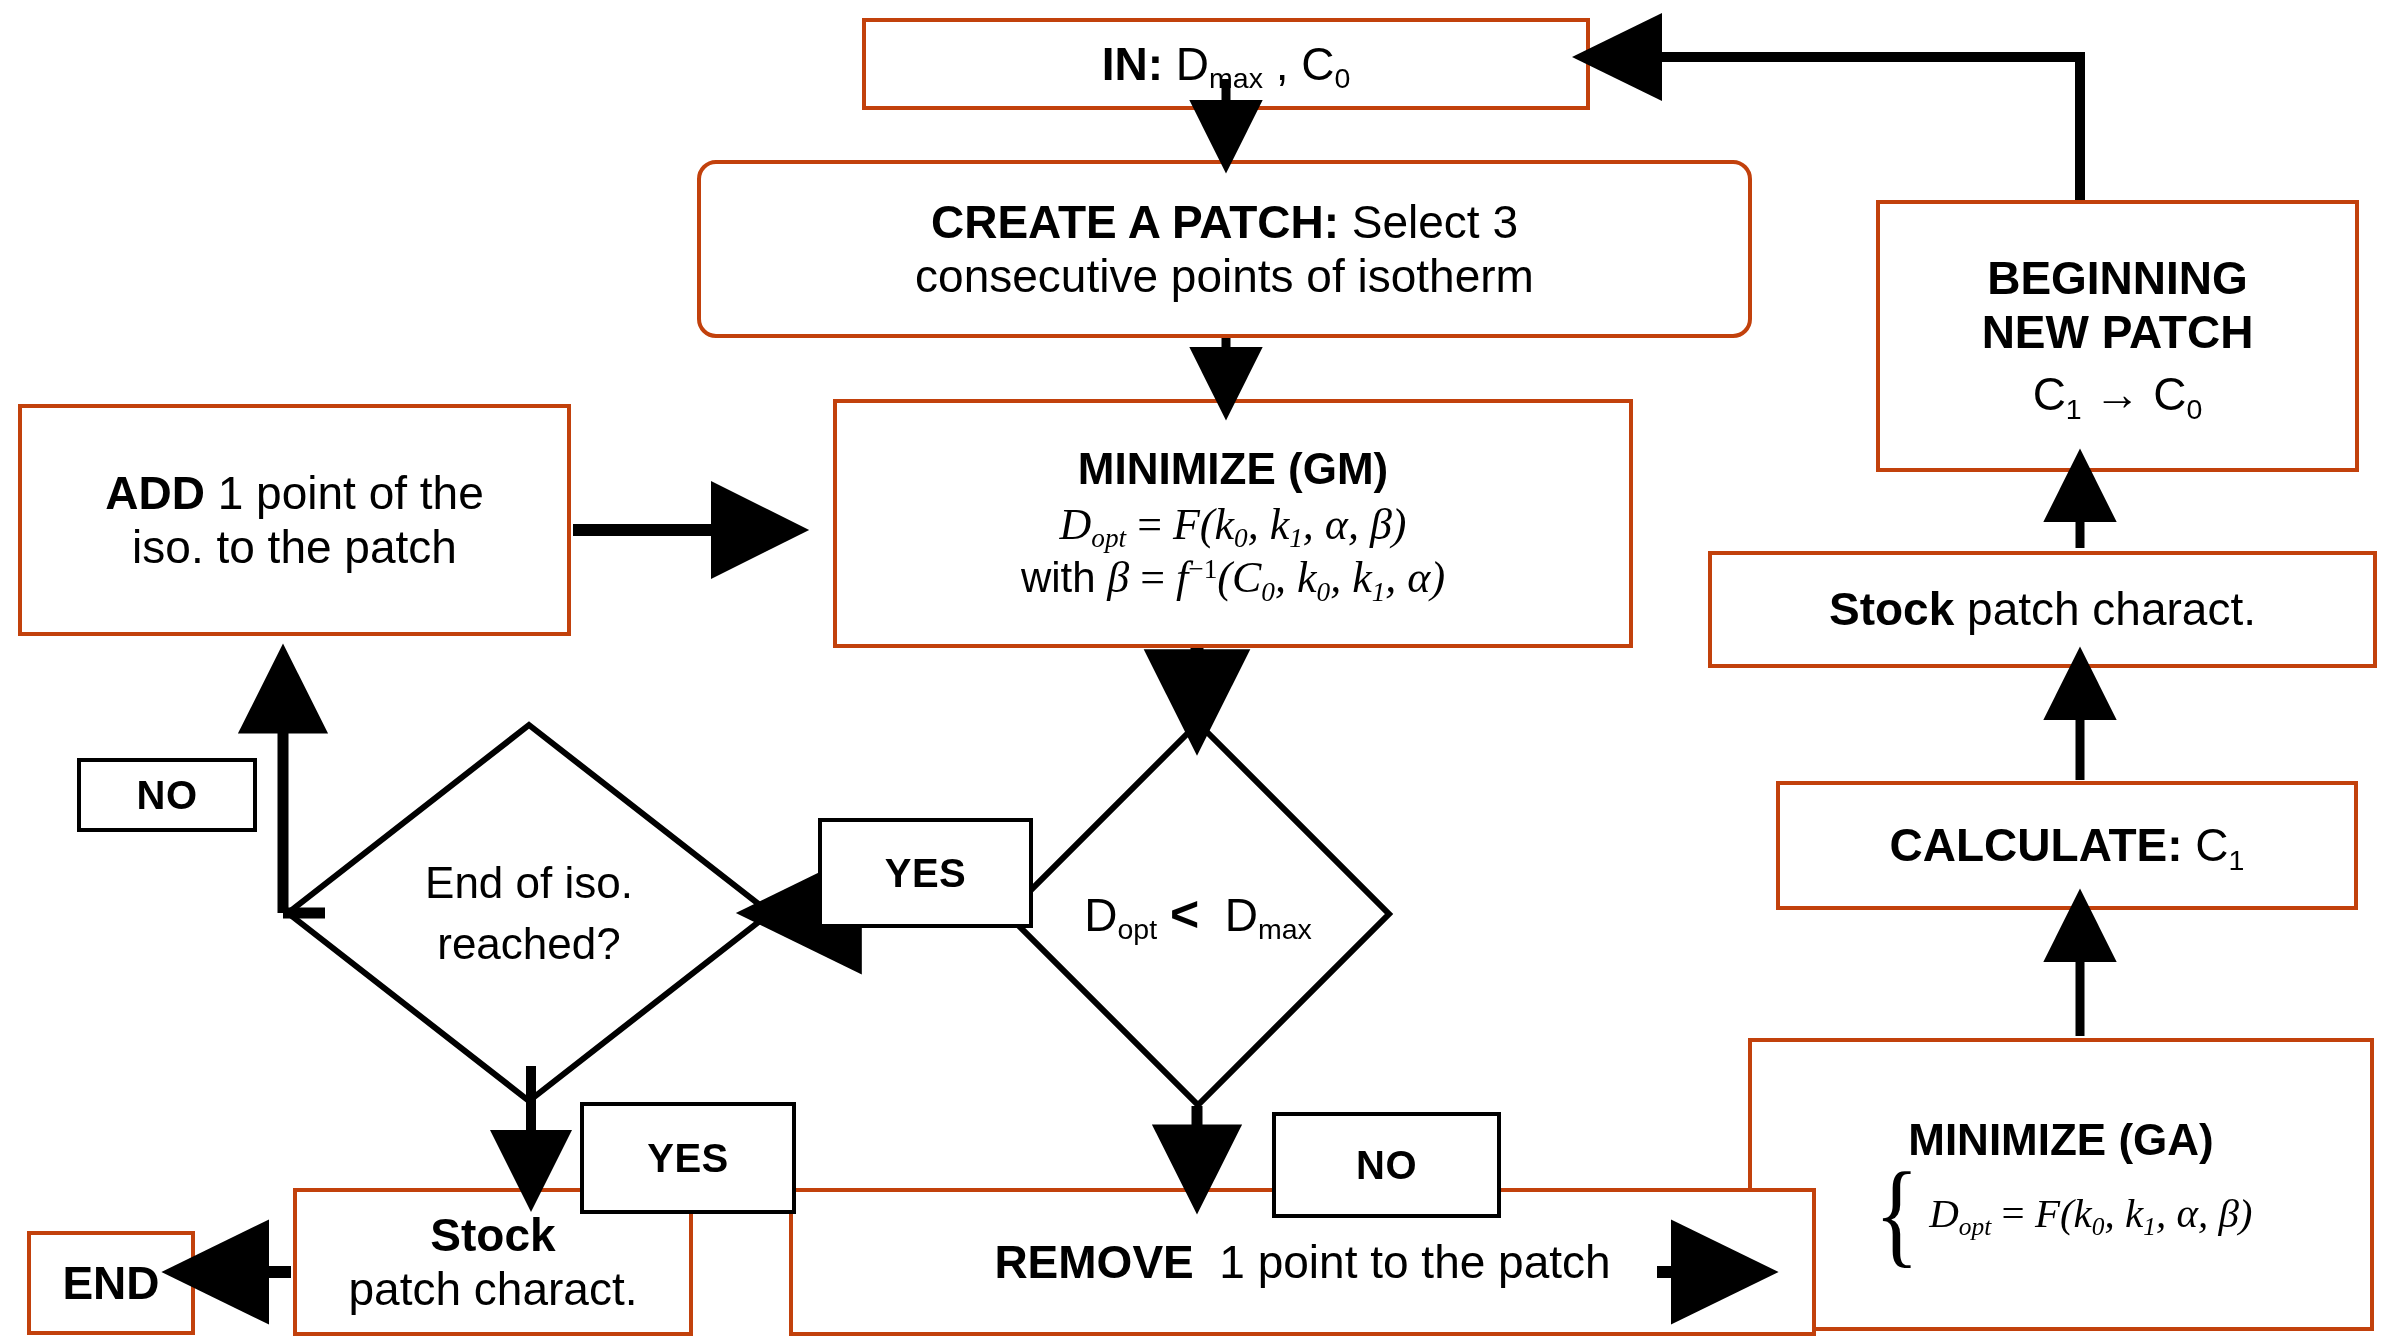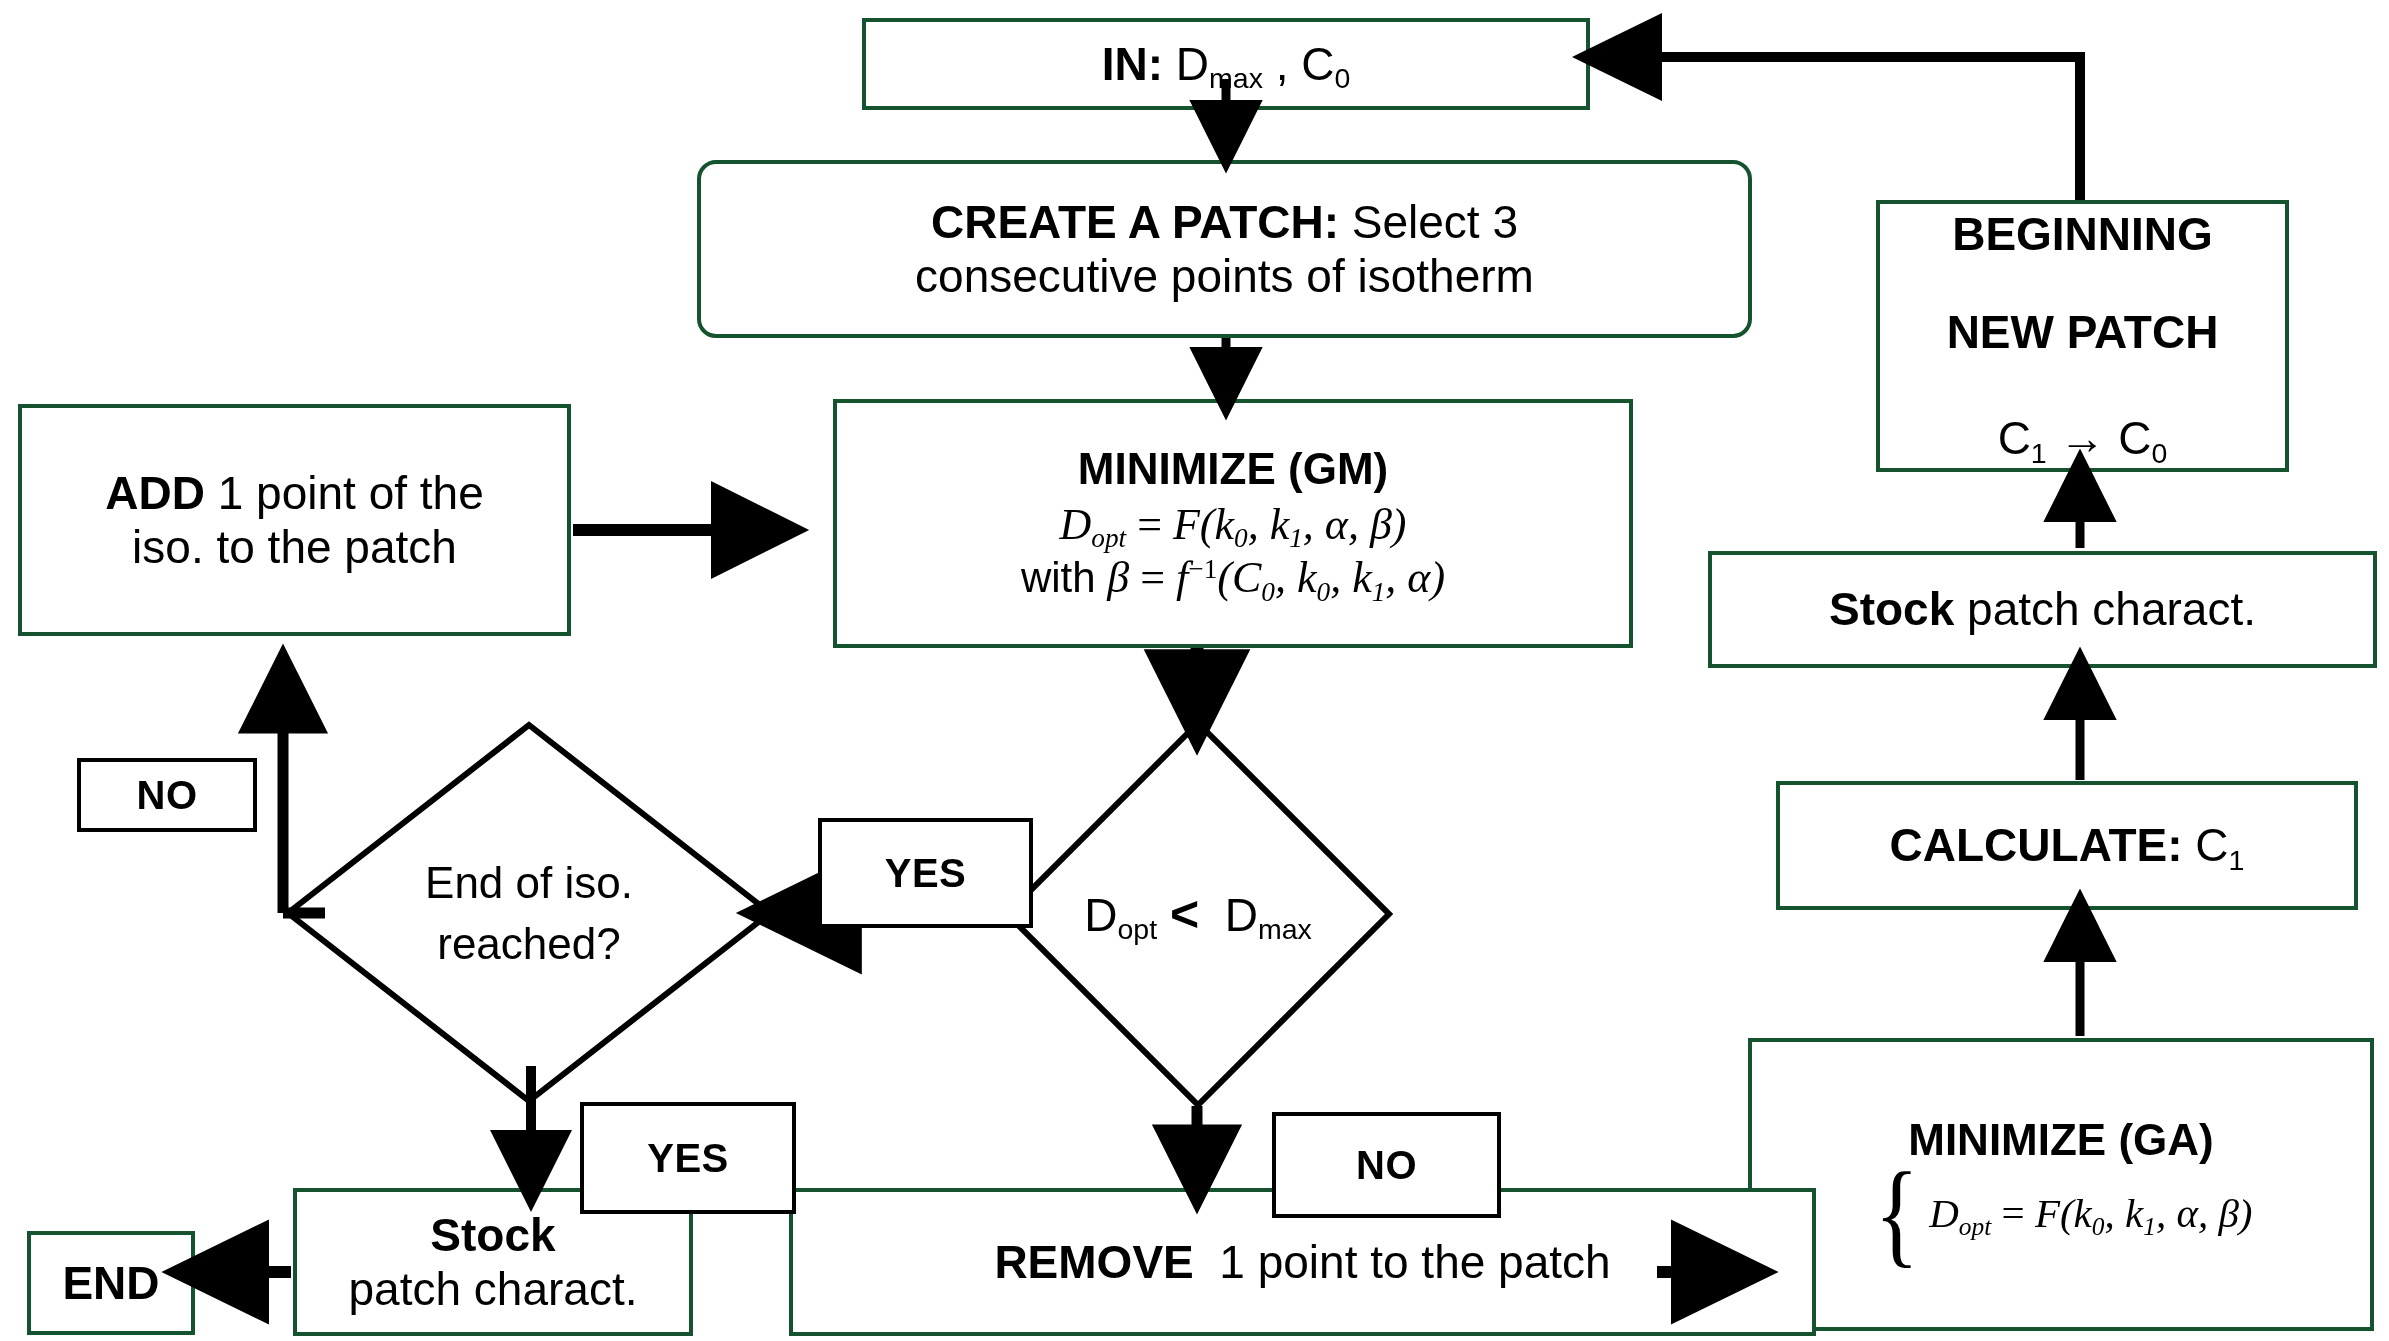--- a/index.html
+++ b/index.html
@@ -12,21 +12,21 @@
     width: 2389px;
     height: 1341px;
     background: #ffffff;
     font-family: "Liberation Sans", sans-serif;
     color: #000000;
     overflow: hidden;
   }
   .node {
     position: absolute;
     box-sizing: border-box;
-    border: 4px solid #14532d;
+    border: 4px solid #c2410c;
     background: #fff;
     display: flex;
     flex-direction: column;
     align-items: center;
     justify-content: center;
     text-align: center;
     line-height: 1.18;
   }
   .lbl {
     position: absolute;
@@ -154,21 +154,21 @@
     </div>
   </div>
 
   <div class="node" style="left:18px; top:404px; width:553px; height:232px;">
     <div class="f46">
       <span class="txt-b">ADD</span><span> 1 point of the</span>
     </div>
     <div class="f46">iso. to the patch</div>
   </div>
 
-  <div class="node" style="left:1876px; top:200px; width:413px; height:272px;gap:44px;">
+  <div class="node" style="left:1876px; top:200px; width:483px; height:272px;">
     <div class="f46 txt-b">BEGINNING</div>
     <div class="f46 txt-b">NEW PATCH</div>
     <div class="f46" style="margin-top:8px;">C<sub>1</sub> → C<sub>0</sub></div>
   </div>
 
   <div class="node" style="left:1708px; top:551px; width:669px; height:117px;">
     <div class="f46">
       <span class="txt-b">Stock</span><span> patch charact.</span>
     </div>
   </div>

